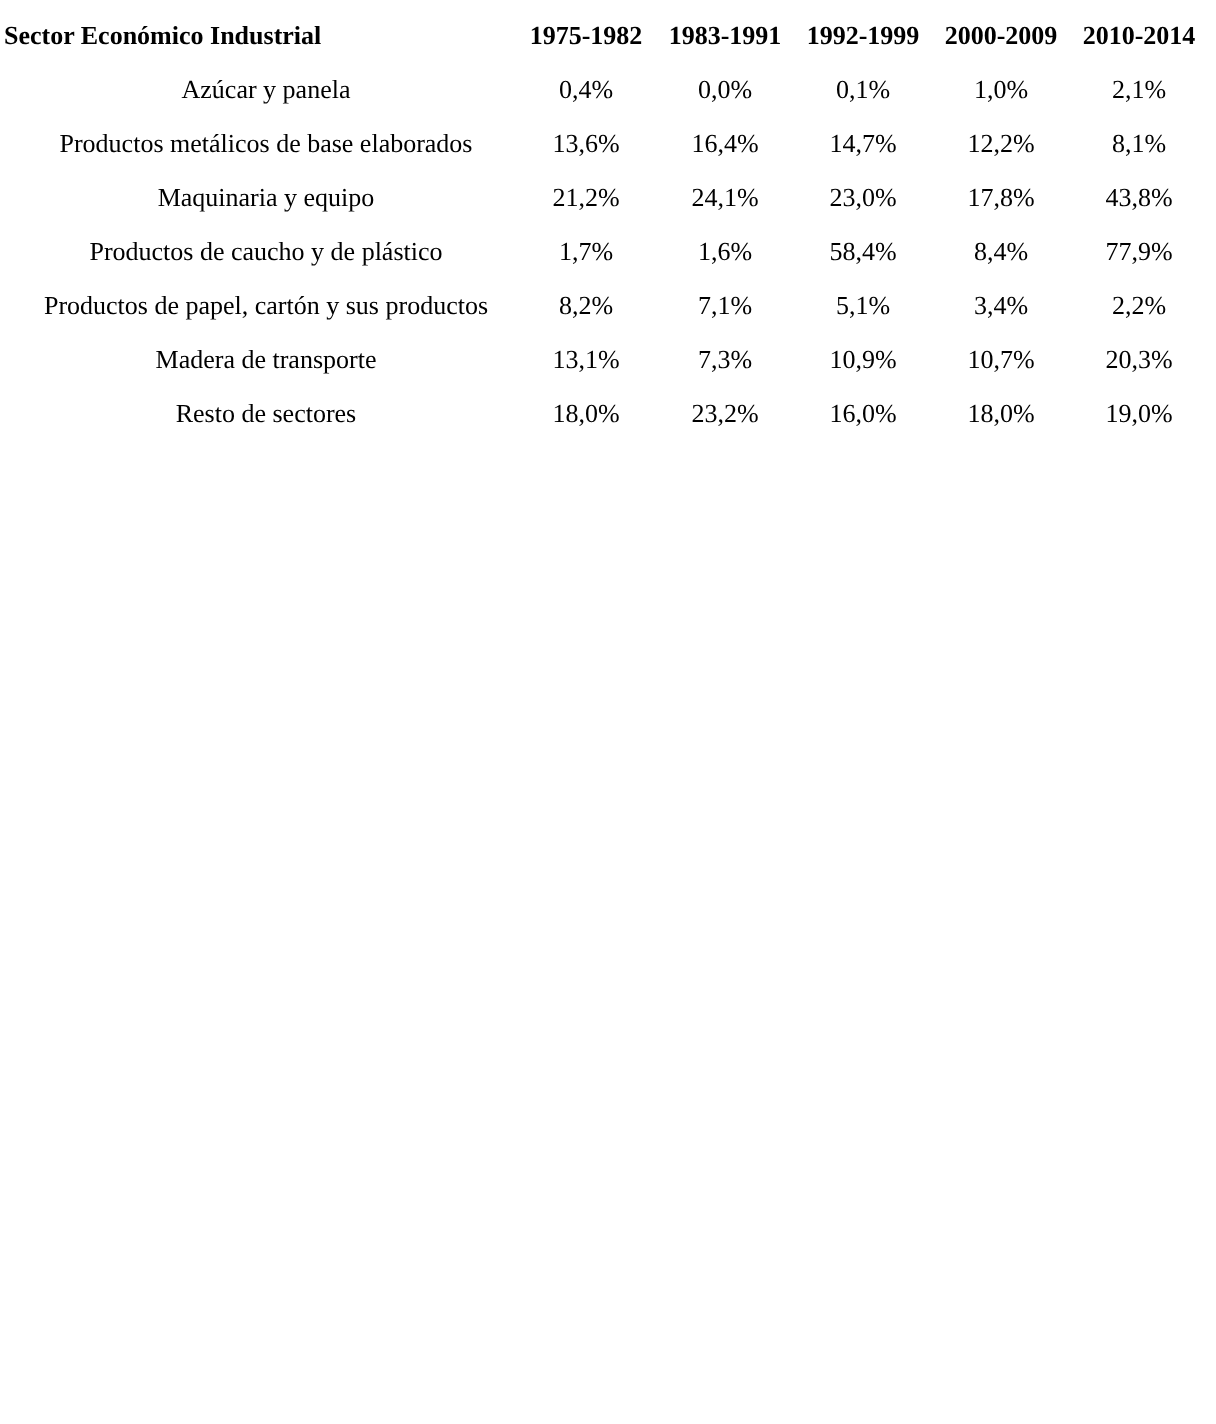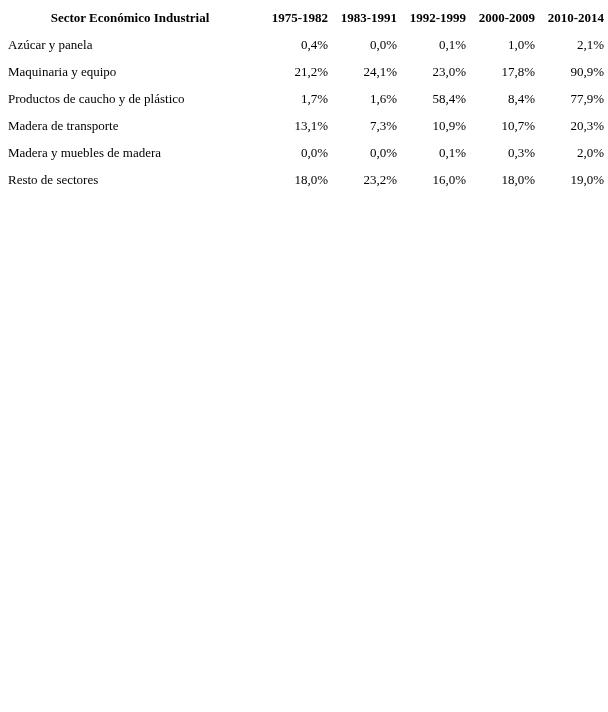--- a/index.html
+++ b/index.html
@@ -23,31 +23,31 @@
       font-size: 13px;
     }
     th, td {
       padding: 0;
       height: 27px;
       line-height: 27px;
       white-space: nowrap;
     }
     th {
       font-weight: bold;
-      text-align: center;
+      text-align: left;
     }
     th.sector-head {
       width: 256px;
     }
     td.sector {
-      text-align: left;
+      text-align: center;
       padding-left: 6px;
     }
     td.num, th.period {
-      text-align: right;
+      text-align: center;
     }
     th.period, td.num {
       width: 69px;
     }
     th.period.first, td.num.first {
       width: 70px;
     }
   </style>
 </head>
 <body>
@@ -66,50 +66,58 @@
   <tbody>
     <tr>
       <td class="sector">Azúcar y panela</td>
       <td class="num first">0,4%</td>
       <td class="num">0,0%</td>
       <td class="num">0,1%</td>
       <td class="num">1,0%</td>
       <td class="num">2,1%</td>
     </tr>
     <tr>
+      <td class="sector">Productos metálicos de base elaborados</td>
+      <td class="num first">13,6%</td>
+      <td class="num">16,4%</td>
+      <td class="num">14,7%</td>
+      <td class="num">12,2%</td>
+      <td class="num">8,1%</td>
+    </tr>
+    <tr>
       <td class="sector">Maquinaria y equipo</td>
       <td class="num first">21,2%</td>
       <td class="num">24,1%</td>
       <td class="num">23,0%</td>
       <td class="num">17,8%</td>
-      <td class="num">90,9%</td>
+      <td class="num">43,8%</td>
     </tr>
     <tr>
       <td class="sector">Productos de caucho y de plástico</td>
       <td class="num first">1,7%</td>
       <td class="num">1,6%</td>
       <td class="num">58,4%</td>
       <td class="num">8,4%</td>
       <td class="num">77,9%</td>
     </tr>
     <tr>
+      <td class="sector">Productos de papel, cartón y sus productos</td>
+      <td class="num first">8,2%</td>
+      <td class="num">7,1%</td>
+      <td class="num">5,1%</td>
+      <td class="num">3,4%</td>
+      <td class="num">2,2%</td>
+    </tr>
+    <tr>
       <td class="sector">Madera de transporte</td>
       <td class="num first">13,1%</td>
       <td class="num">7,3%</td>
       <td class="num">10,9%</td>
       <td class="num">10,7%</td>
       <td class="num">20,3%</td>
-    </tr>
-    <tr>
-      <td class="sector">Madera y muebles de madera</td>
-      <td class="num first">0,0%</td>
-      <td class="num">0,0%</td>
-      <td class="num">0,1%</td>
-      <td class="num">0,3%</td>
-      <td class="num">2,0%</td>
     </tr>
     <tr>
       <td class="sector">Resto de sectores</td>
       <td class="num first">18,0%</td>
       <td class="num">23,2%</td>
       <td class="num">16,0%</td>
       <td class="num">18,0%</td>
       <td class="num">19,0%</td>
     </tr>
   </tbody>

